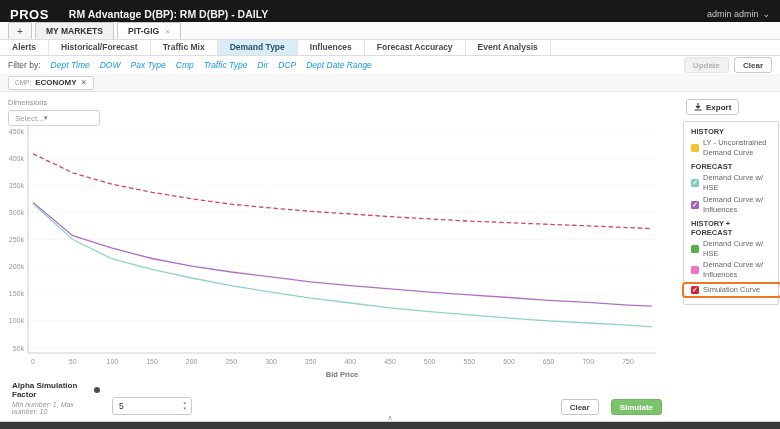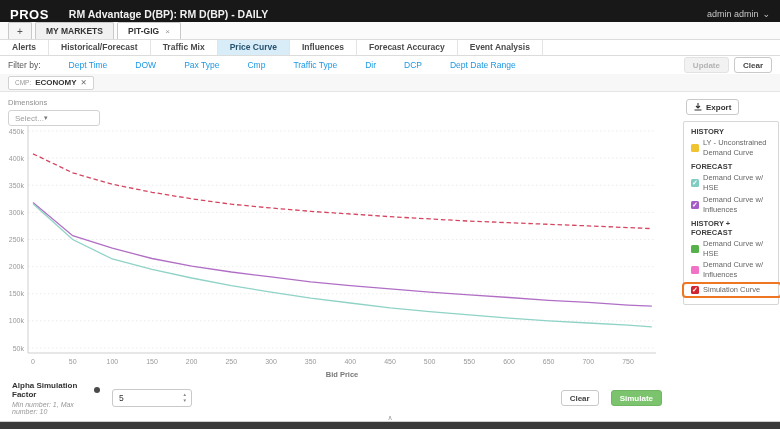--- a/index.html
+++ b/index.html
@@ -20,21 +20,21 @@
   .wstab .x { color:#999; font-weight:400; font-size:8px; }
 
   
   .subtabs { position:absolute; left:0; top:40px; right:0; height:16px; background:#fff; border-bottom:1px solid #dcdcdc; display:flex; }
   .tab { padding:0 12px; line-height:15px; font-size:8.5px; font-weight:700; color:#4a4a4a; border-right:1px solid #e4e4e4; cursor:pointer; white-space:nowrap; }
   .tab.active { background:#d9edf8; color:#27536f; }
 
   
   .filterbar { position:absolute; left:0; top:56px; right:0; height:18px; background:#fff; display:flex; align-items:center; padding:0 8px; }
   .filterlabel { font-size:8.5px; color:#555; }
-  .flink { font-size:8.5px; color:#1c98e3; margin-left:28px; cursor:pointer; text-decoration:none; }
+  .flink { font-size:8.5px; color:#1c98e3; margin-left:10px; cursor:pointer; text-decoration:none;font-style:italic; }
   .factions { margin-left:auto; display:flex; gap:5px; }
   .btn { font-size:8px; font-weight:700; padding:2.5px 8px; border-radius:3px; border:1px solid #c9c9c9; background:#fff; color:#444; cursor:pointer; }
   .btn.disabled { background:#f2f2f2; color:#b3b3b3; border-color:#e2e2e2; }
 
   
   .chiprow { position:absolute; left:0; top:74px; right:0; height:18px; background:#f7f7f7; border-bottom:1px solid #e5e5e5; display:flex; align-items:center; padding:0 8px; }
   .chip { background:#fff; border:1px solid #d2d2d2; border-radius:2px; display:inline-flex; align-items:center; gap:4px; padding:1.5px 6px; }
   .chipkey { font-size:6.5px; color:#999; }
   .chipval { font-size:8px; color:#333; font-weight:600; }
   .chipx { font-size:7.5px; color:#666; cursor:pointer; }
@@ -53,21 +53,21 @@
   .legend { position:absolute; left:683px; top:29px; width:96px; background:#fff; border:1px solid #d6d6d6; border-radius:2px; padding:5px 7px 6px; }
   .legtitle { font-size:7.5px; font-weight:700; color:#3d3d3d; margin:4px 0 2px; }
   .legtitle:first-child { margin-top:0; }
   .legitem { display:flex; align-items:center; gap:4px; font-size:7.5px; color:#666; margin:1.5px 0; line-height:10px; cursor:pointer; }
   .swatch { width:8px; height:8px; border-radius:1.5px; flex:none; color:#fff; font-size:7px; line-height:8px; text-align:center; font-weight:700; }
   .legitem.hl { border:2.5px solid #ee7623; border-radius:4px; margin:1px -11px 0 -9px; padding:1px 11px 1px 7px; }
 
   .caret-collapse { position:absolute; left:50%; transform:translateX(-50%); top:322px; font-size:7px; color:#999; cursor:pointer; }
 
   
-  .simrow { position:absolute; left:12px; top:289px; width:650px; display:flex; align-items:center; gap:12px; }
+  .simrow { position:absolute; left:12px; top:289px; width:650px; display:flex; align-items:flex-end; gap:12px; }
   .simlabelblock { width:88px; flex:none; }
   .simlabel { font-size:8px; font-weight:600; color:#333; display:flex; align-items:center; gap:3px; }
   .infodot { width:6px; height:6px; border-radius:50%; background:#4a4a4a; display:inline-block; flex:none; }
   .simhint { font-size:7px; font-style:italic; color:#999; margin-top:2px; }
   .numinput { position:relative; width:80px; height:18px; border:1px solid #c9c9c9; border-radius:3px; background:#fff; flex:none; }
   .numinput .val { font-size:8.5px; color:#333; line-height:17px; padding-left:6px; }
   .stepper { position:absolute; right:4px; top:0; height:100%; display:flex; flex-direction:column; justify-content:center; gap:1px; }
   .stepper span { font-size:4.5px; color:#888; line-height:4.5px; cursor:pointer; }
   .simspacer { flex:1; }
   .btn.green { background:#7cc36d; border-color:#6fb563; color:#fff; }
@@ -100,21 +100,21 @@
           <span>PIT-GIG</span>
           <span class="x">×</span>
         </div>
       </div>
   </div>
 
   <nav class="subtabs" id="subtabs">
       <div class="tab">Alerts</div>
       <div class="tab">Historical/Forecast</div>
       <div class="tab">Traffic Mix</div>
-      <div class="tab active">Price Curve</div>
+      <div class="tab active">Demand Type</div>
       <div class="tab">Influences</div>
       <div class="tab">Forecast Accuracy</div>
       <div class="tab">Event Analysis</div>
     </nav>
 
   <div class="filterbar">
     <span class="filterlabel">Filter by:</span>
     <span id="filters" style="display:flex;">
         <span class="flink">Dept Time</span>
         <span class="flink">DOW</span>

